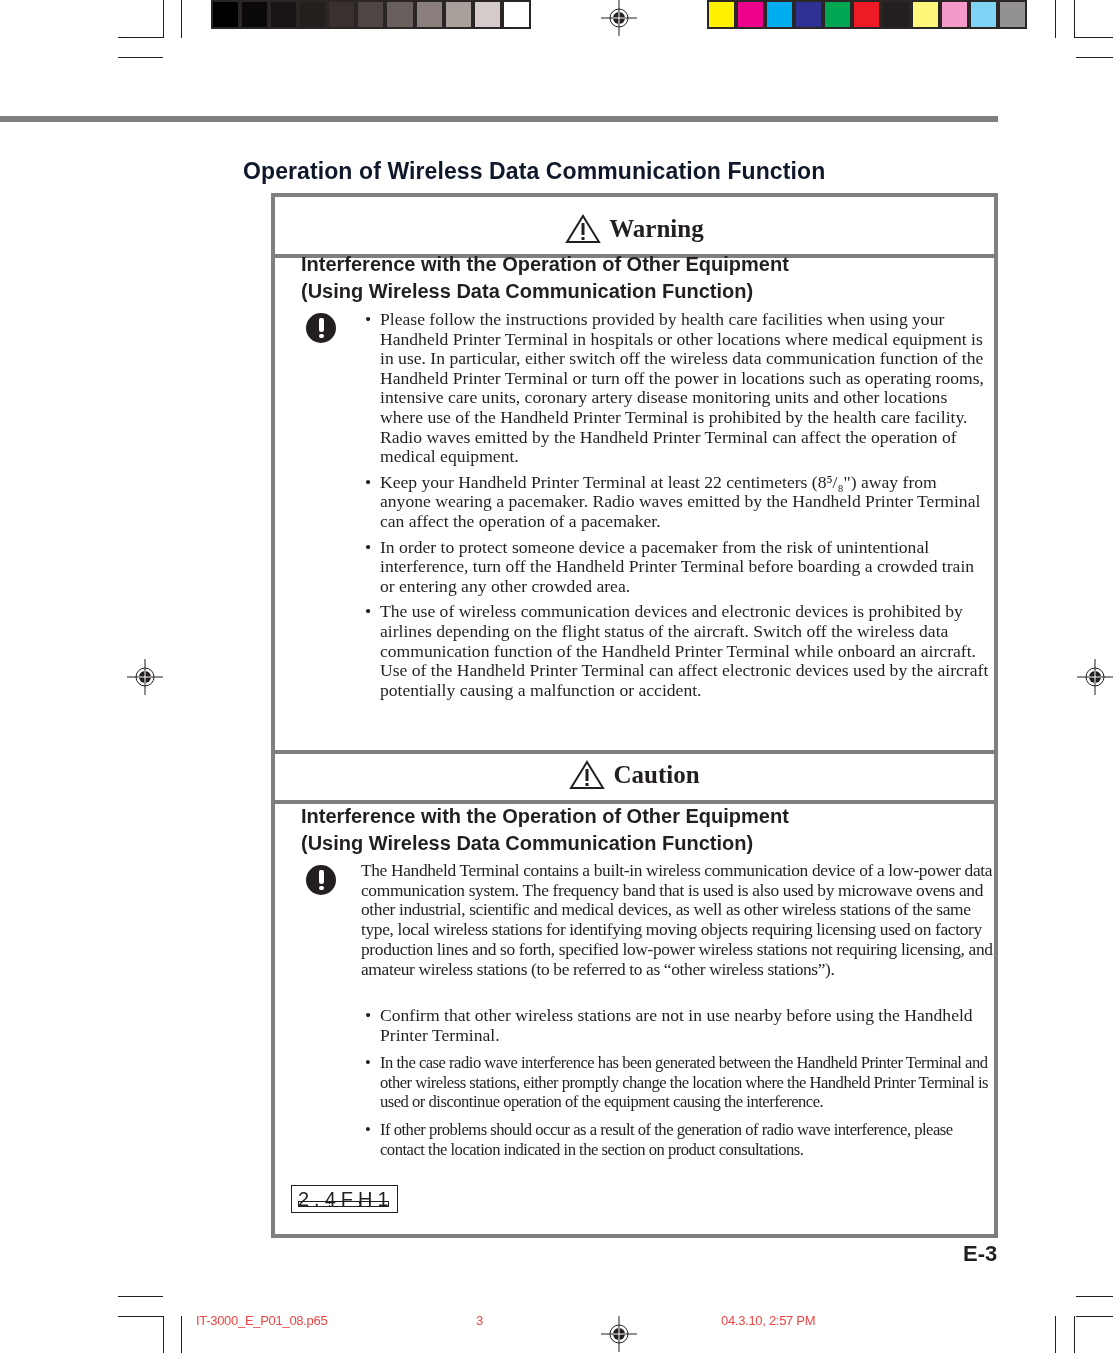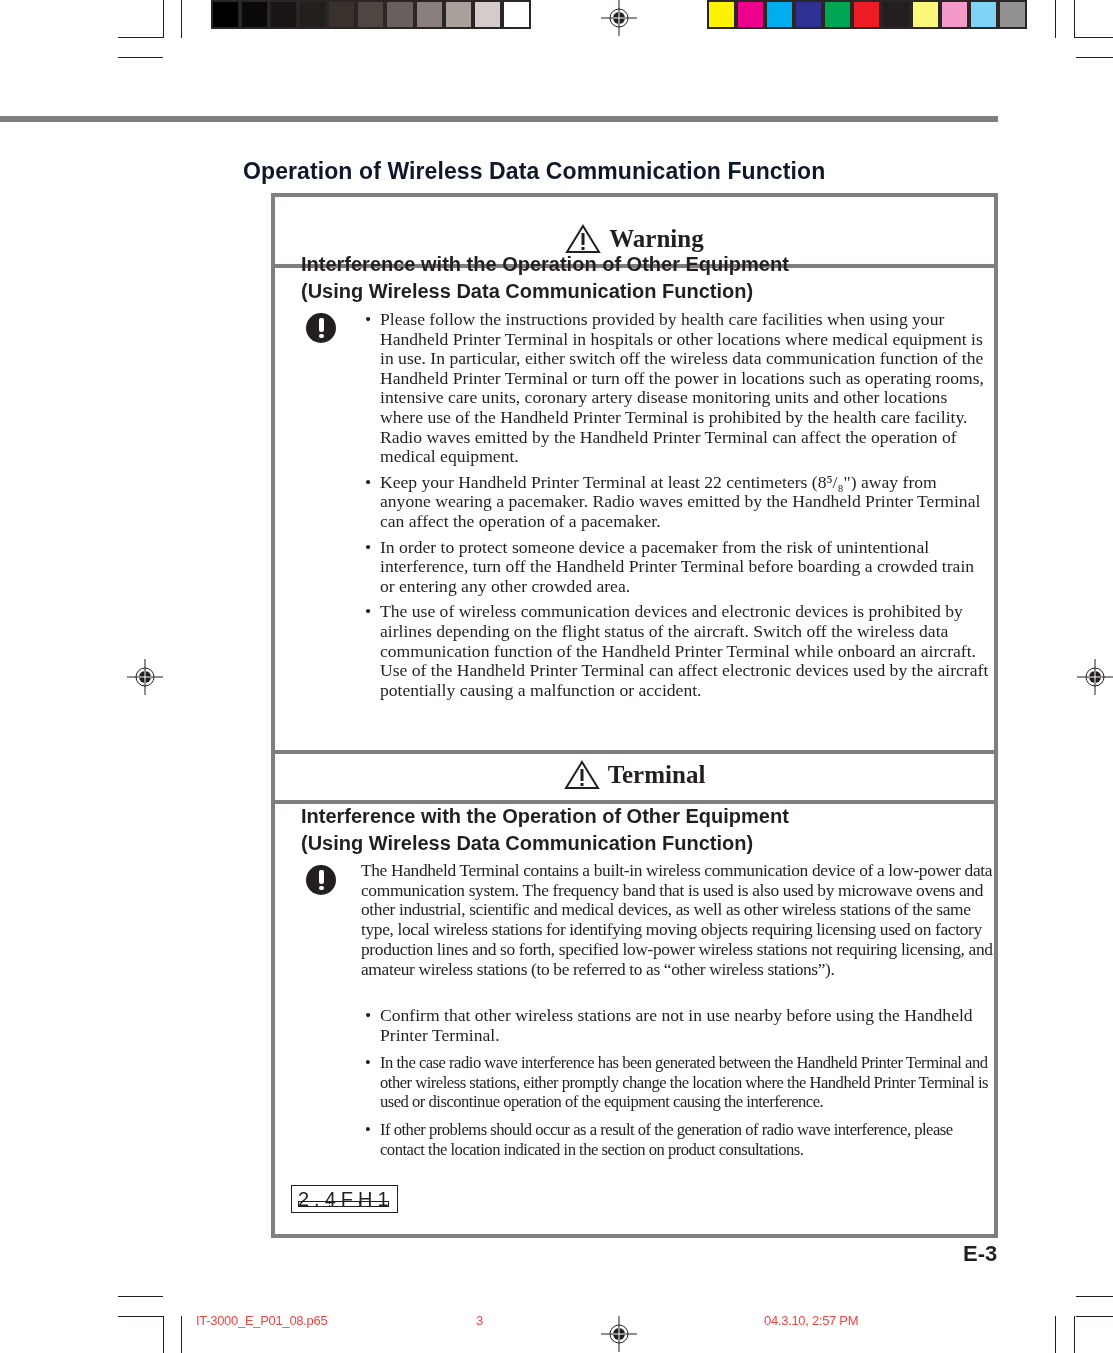--- a/index.html
+++ b/index.html
@@ -101,21 +101,21 @@
   <circle cx="18" cy="18" r="6" fill="#231f20"></circle>
   <line x1="12" y1="18" x2="24" y2="18" stroke="#fff" stroke-width="1"></line>
   <line x1="18" y1="12" x2="18" y2="24" stroke="#fff" stroke-width="1"></line>
 </svg>
 
 <div class="top-rule"></div>
 
 <div class="page-title">Operation of Wireless Data Communication Function</div>
 
 <div class="box" style="top:193px; height:561px;">
-  <div class="box-head" style="top:17px; height:50px;">
+  <div class="box-head" style="top:7px; height:50px;">
     <svg width="36" height="30" viewBox="0 0 36 30">
       <polygon points="18,2 34,28 2,28" fill="none" stroke="#231f20" stroke-width="2"></polygon>
       <rect x="16.5" y="9" width="3" height="12" fill="#231f20"></rect>
       <rect x="16.5" y="23" width="3" height="3" fill="#231f20"></rect>
     </svg>
     <span>Warning</span>
   </div>
   <div class="sec-title" style="top:54px;">
     <div>Interference with the Operation of Other Equipment</div>
     <div>(Using Wireless Data Communication Function)</div>
@@ -129,21 +129,21 @@
   </ul>
 </div>
 
 <div class="box" style="top:750px; height:488px; border-top:none;">
   <div class="box-head" style="top:0; height:50px;">
     <svg width="36" height="30" viewBox="0 0 36 30">
       <polygon points="18,2 34,28 2,28" fill="none" stroke="#231f20" stroke-width="2"></polygon>
       <rect x="16.5" y="9" width="3" height="12" fill="#231f20"></rect>
       <rect x="16.5" y="23" width="3" height="3" fill="#231f20"></rect>
     </svg>
-    <span>Terminal</span>
+    <span>Caution</span>
   </div>
   <div class="sec-title" style="top:53px;">
     <div>Interference with the Operation of Other Equipment</div>
     <div>(Using Wireless Data Communication Function)</div>
   </div>
   <div class="excl" style="left:31px; top:115px;"></div>
   <div class="para" style="top:111px;">The Handheld Terminal contains a built-in wireless communication device of a low-power data communication system. The frequency band that is used is also used by microwave ovens and other industrial, scientific and medical devices, as well as other wireless stations of the same type, local wireless stations for identifying moving objects requiring licensing used on factory production lines and so forth, specified low-power wireless stations not requiring licensing, and amateur wireless stations (to be referred to as “other wireless stations”).</div>
   <ul class="bullets" style="top:256px; width:632px;">
     <li style="font-size:17.6px; margin-bottom:8px;"><span class="dot">•</span><span>Confirm that other wireless stations are not in use nearby before using the Handheld Printer Terminal.</span></li>
     <li class="cond" style="margin-bottom:8px;"><span class="dot">•</span><span>In the case radio wave interference has been generated between the Handheld Printer Terminal and other wireless stations, either promptly change the location where the Handheld Printer Terminal is used or discontinue operation of the equipment causing the interference.</span></li>
@@ -167,13 +167,13 @@
 <div class="crop-h" style="left:118px; top:1316px; width:45px;"></div>
 <div class="crop-v" style="left:163px; top:1316px; height:37px;"></div>
 <div class="crop-v" style="left:181px; top:1316px; height:37px;"></div>
 <div class="crop-h" style="left:1076px; top:1296px; width:37px;"></div>
 <div class="crop-h" style="left:1076px; top:1316px; width:37px;"></div>
 <div class="crop-v" style="left:1055px; top:1316px; height:37px;"></div>
 <div class="crop-v" style="left:1074px; top:1316px; height:37px;"></div>
 
 <div class="footer-text" style="left:196px; top:1313px;">IT-3000_E_P01_08.p65</div>
 <div class="footer-text" style="left:476px; top:1313px;">3</div>
-<div class="footer-text" style="left:764px; top:1313px;">04.3.10, 2:57 PM</div>
+<div class="footer-text" style="left:721px; top:1313px;">04.3.10, 2:57 PM</div>
 
 </body></html>

